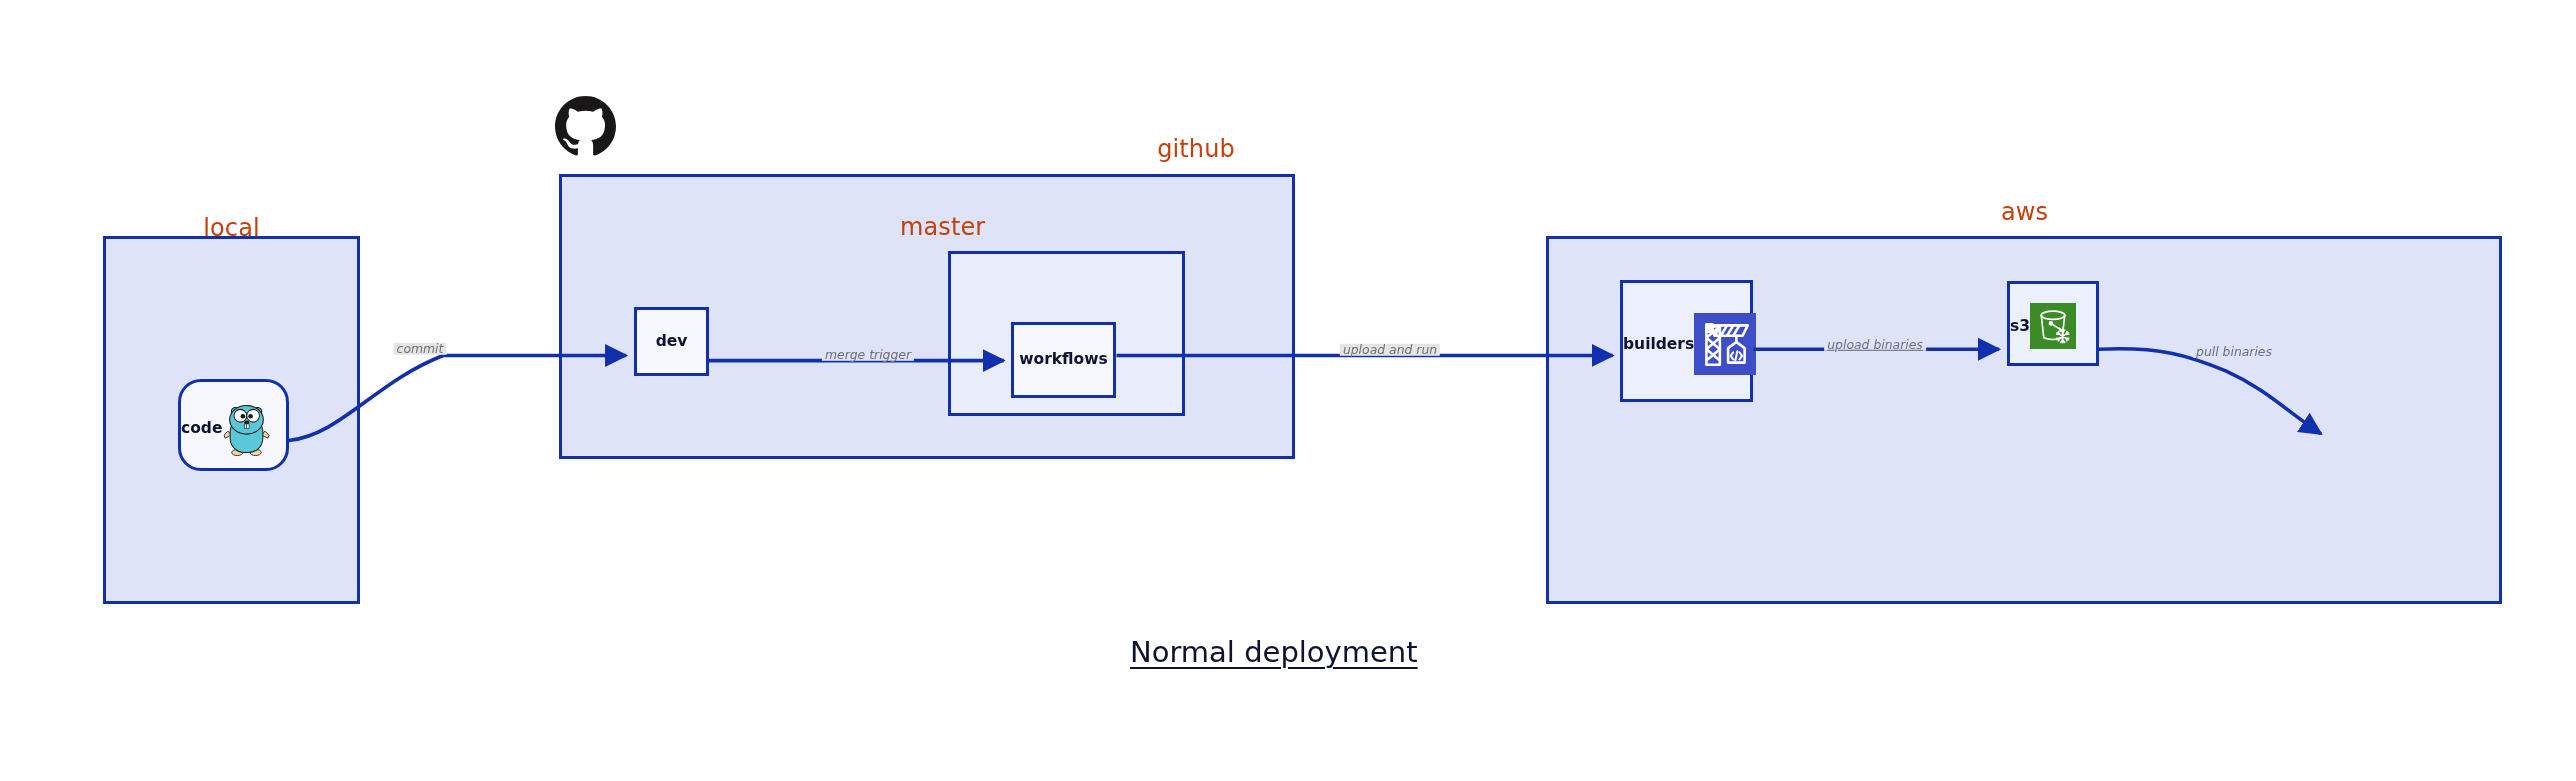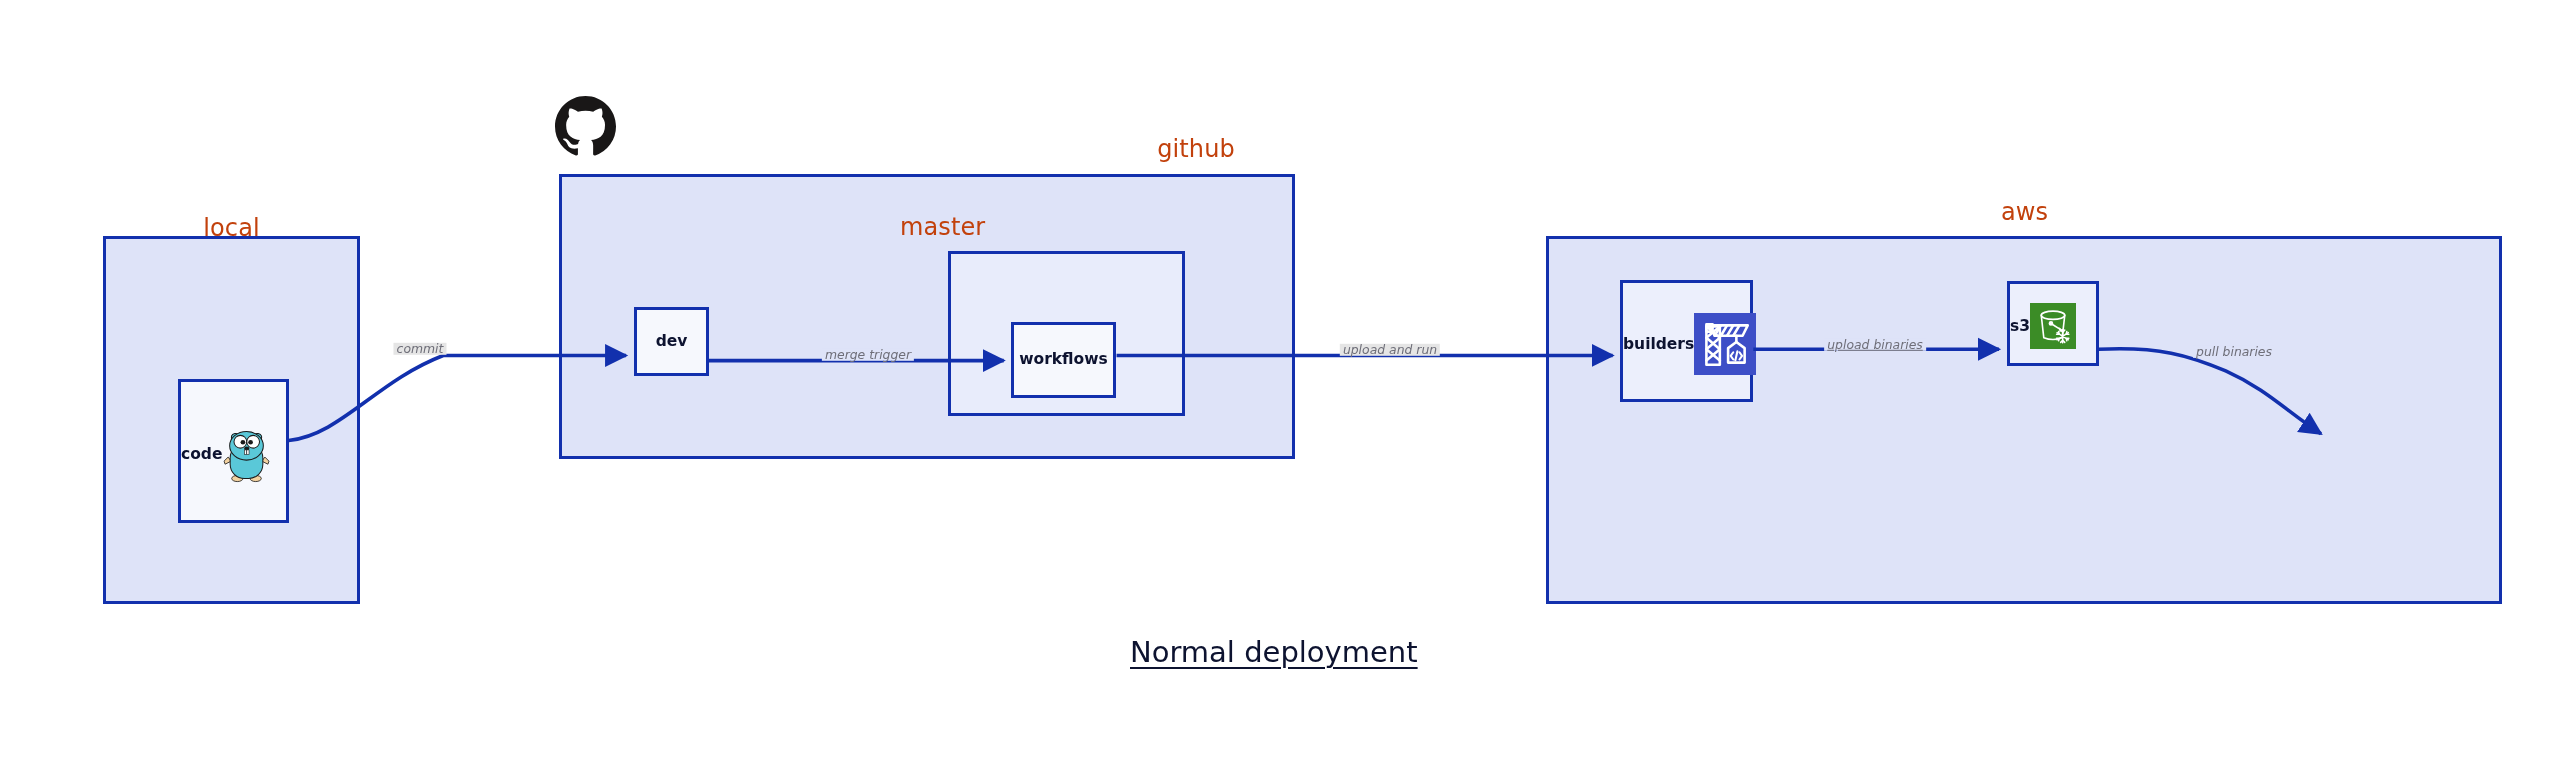--- a/index.html
+++ b/index.html
@@ -88,21 +88,21 @@
   .gh-logo{position:absolute;}
 </style>
 </head>
 <body>
 
 <div class="stage">
 
   <div class="group-label" style="left:103px;top:200px;width:257px;text-align:center;margin-top:16px;">local</div>
   <div class="group" style="left:103px;top:236px;width:257px;height:368px;"></div>
 
-  <div class="node bright" style="left:178px;top:379px;width:111px;height:144px;">
+  <div class="node bright" style="left:178px;top:379px;width:111px;height:92px;border-radius:23px;">
     <div class="node-label">code</div>
 
     <span class="node-icon">
       <svg width="49" height="58" viewBox="0 0 96 112">
         <g>
 
           <path d="M12 62 L4 70 L6 76 L18 70 Z" fill="#f3d2a0" stroke="#1b1b1b" stroke-width="1.6"></path>
           <path d="M84 62 L92 70 L90 76 L78 70 Z" fill="#f3d2a0" stroke="#1b1b1b" stroke-width="1.6"></path>
 
           <ellipse cx="30" cy="104" rx="11" ry="6" fill="#f3d2a0" stroke="#1b1b1b" stroke-width="1.6"></ellipse>

